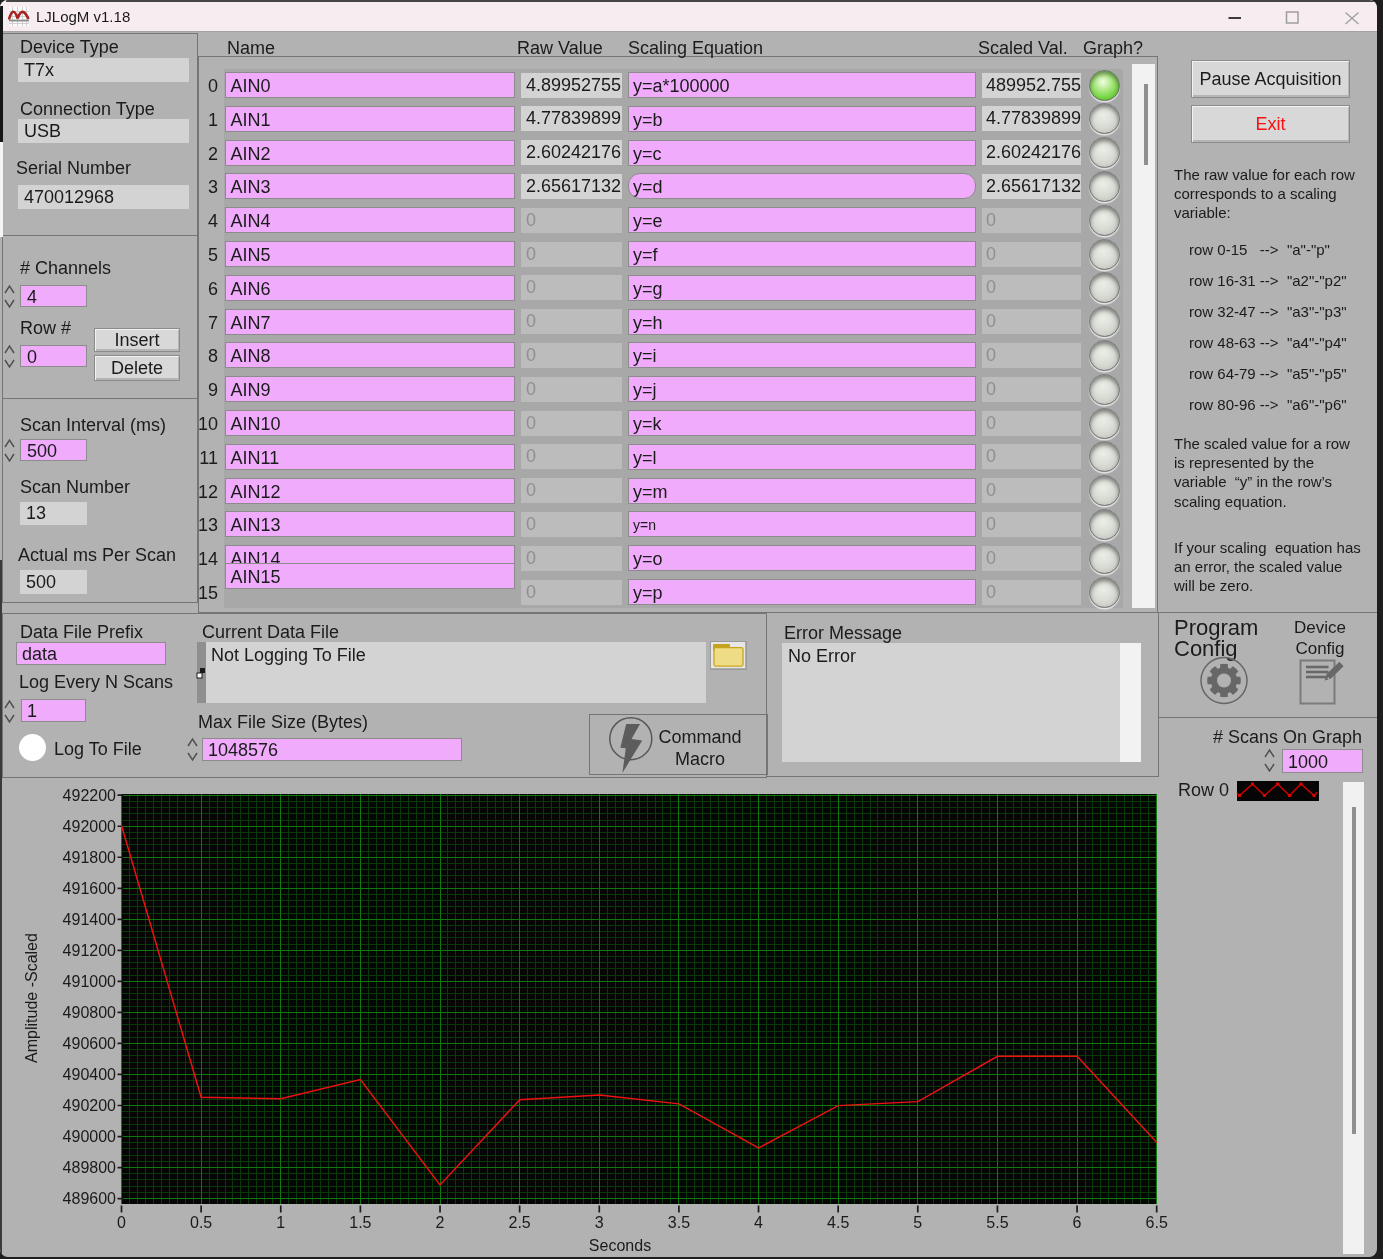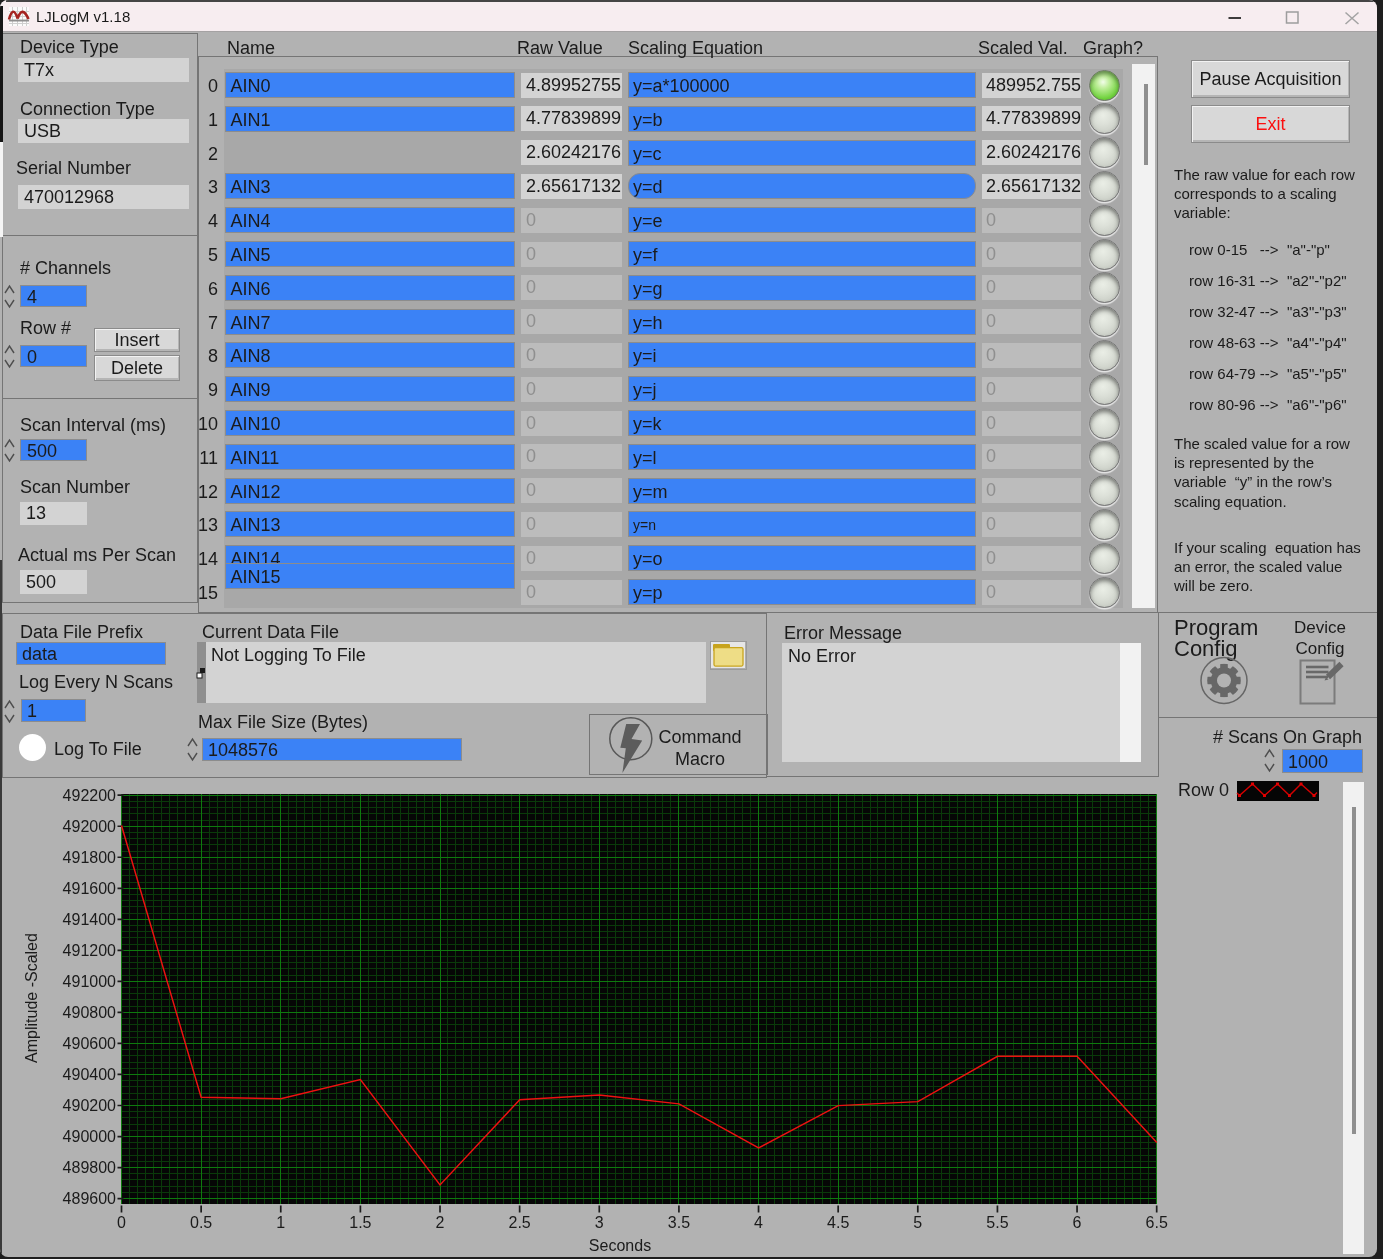--- a/index.html
+++ b/index.html
@@ -1,20 +1,20 @@
 <!DOCTYPE html>
 <html><head><meta charset="utf-8">
 <style>
 *{margin:0;padding:0;box-sizing:border-box;}
 html,body{width:1383px;height:1259px;background:#1e1e1e;font-family:"Liberation Sans",sans-serif;overflow:hidden;}
 #win{position:absolute;left:0;top:0;width:1377px;height:1257px;background:#b2b2b2;border-radius:8px;overflow:hidden;}
 #title{position:absolute;left:0;top:0;width:100%;height:32px;background:#f7edf0;border-bottom:1px solid #a5a2a3;}
 .lbl{position:absolute;font-size:18px;color:#1b1b1b;white-space:nowrap;}
 .disp{position:absolute;background:#d3d3d3;color:#1b1b1b;font-size:18px;white-space:nowrap;overflow:hidden;}
-.inp{position:absolute;background:#3b82f6;border:1px solid #8c8c8c;color:#1b1b1b;font-size:18px;white-space:nowrap;overflow:hidden;}
+.inp{position:absolute;background:#f0abfc;border:1px solid #8c8c8c;color:#1b1b1b;font-size:18px;white-space:nowrap;overflow:hidden;}
 .mut{position:absolute;background:#bcbcbc;color:#8f8f8f;font-size:18px;white-space:nowrap;overflow:hidden;}
 .grp{position:absolute;border:1px solid #757575;}
 .btn{position:absolute;background:#d8d8d8;border:1px solid #8b8b8b;box-shadow:inset 1px 1px 0 #f2f2f2,inset -1px -2px 0 #b5b5b5;color:#1b1b1b;font-size:18px;text-align:center;white-space:nowrap;}
 .led{position:absolute;width:31px;height:31px;border-radius:50%;}
 .led.off{background:radial-gradient(circle at 45% 40%,#eaeee6 0%,#dce0d8 38%,#ccd0c8 72%,#c3c7bf 100%);box-shadow:inset 0 3px 4px rgba(30,30,30,.5),0 1.5px 1px rgba(255,255,255,.7);border:1px solid #7a7a7a;}
 .led.on{background:radial-gradient(circle at 45% 38%,#f2fdea 0%,#c2ef9e 25%,#71d33e 68%,#54bf2b 100%);box-shadow:inset 0 3px 4px rgba(30,30,30,.45),0 1.5px 1px rgba(255,255,255,.7);border:1px solid #6d7a64;}
 svg{position:absolute;overflow:visible;}
 </style></head><body>
 <div id="win">
 <div id="title"></div>
@@ -85,20 +85,21 @@
 <div class="inp" style="left:628px;top:72.0px;width:348px;height:26px;line-height:26px;padding-left:4px;font-size:18px;">y=a*100000</div>
 <div class="disp" style="left:982px;top:72.5px;width:99px;height:25px;line-height:25px;padding-left:4px;font-size:18px;">489952.755</div>
 <div class="led on" style="left:1089px;top:69.5px;"></div>
 <div class="lbl" style="left:180px;top:109.8px;width:38px;text-align:right;">1</div>
 <div class="inp" style="left:224.5px;top:105.8px;width:290px;height:26px;line-height:26px;padding-left:5px;font-size:18px;">AIN1</div>
 <div class="disp" style="left:521px;top:106.3px;width:101px;height:25px;line-height:25px;padding-left:5px;font-size:18px;">4.77839899</div>
 <div class="inp" style="left:628px;top:105.8px;width:348px;height:26px;line-height:26px;padding-left:4px;font-size:18px;">y=b</div>
 <div class="disp" style="left:982px;top:106.3px;width:99px;height:25px;line-height:25px;padding-left:4px;font-size:18px;">4.77839899</div>
 <div class="led off" style="left:1089px;top:103.3px;"></div>
 <div class="lbl" style="left:180px;top:143.6px;width:38px;text-align:right;">2</div>
+<div class="inp" style="left:224.5px;top:139.6px;width:290px;height:26px;line-height:26px;padding-left:5px;font-size:18px;">AIN2</div>
 <div class="disp" style="left:521px;top:140.1px;width:101px;height:25px;line-height:25px;padding-left:5px;font-size:18px;">2.60242176</div>
 <div class="inp" style="left:628px;top:139.6px;width:348px;height:26px;line-height:26px;padding-left:4px;font-size:18px;">y=c</div>
 <div class="disp" style="left:982px;top:140.1px;width:99px;height:25px;line-height:25px;padding-left:4px;font-size:18px;">2.60242176</div>
 <div class="led off" style="left:1089px;top:137.1px;"></div>
 <div class="lbl" style="left:180px;top:177.4px;width:38px;text-align:right;">3</div>
 <div class="inp" style="left:224.5px;top:173.4px;width:290px;height:26px;line-height:26px;padding-left:5px;font-size:18px;">AIN3</div>
 <div class="disp" style="left:521px;top:173.9px;width:101px;height:25px;line-height:25px;padding-left:5px;font-size:18px;">2.65617132</div>
 <div class="inp" style="left:628px;top:173.4px;width:348px;height:26px;line-height:26px;padding-left:4px;font-size:18px;border-radius:12px;">y=d</div>
 <div class="disp" style="left:982px;top:173.9px;width:99px;height:25px;line-height:25px;padding-left:4px;font-size:18px;">2.65617132</div>
 <div class="led off" style="left:1089px;top:170.9px;"></div>

